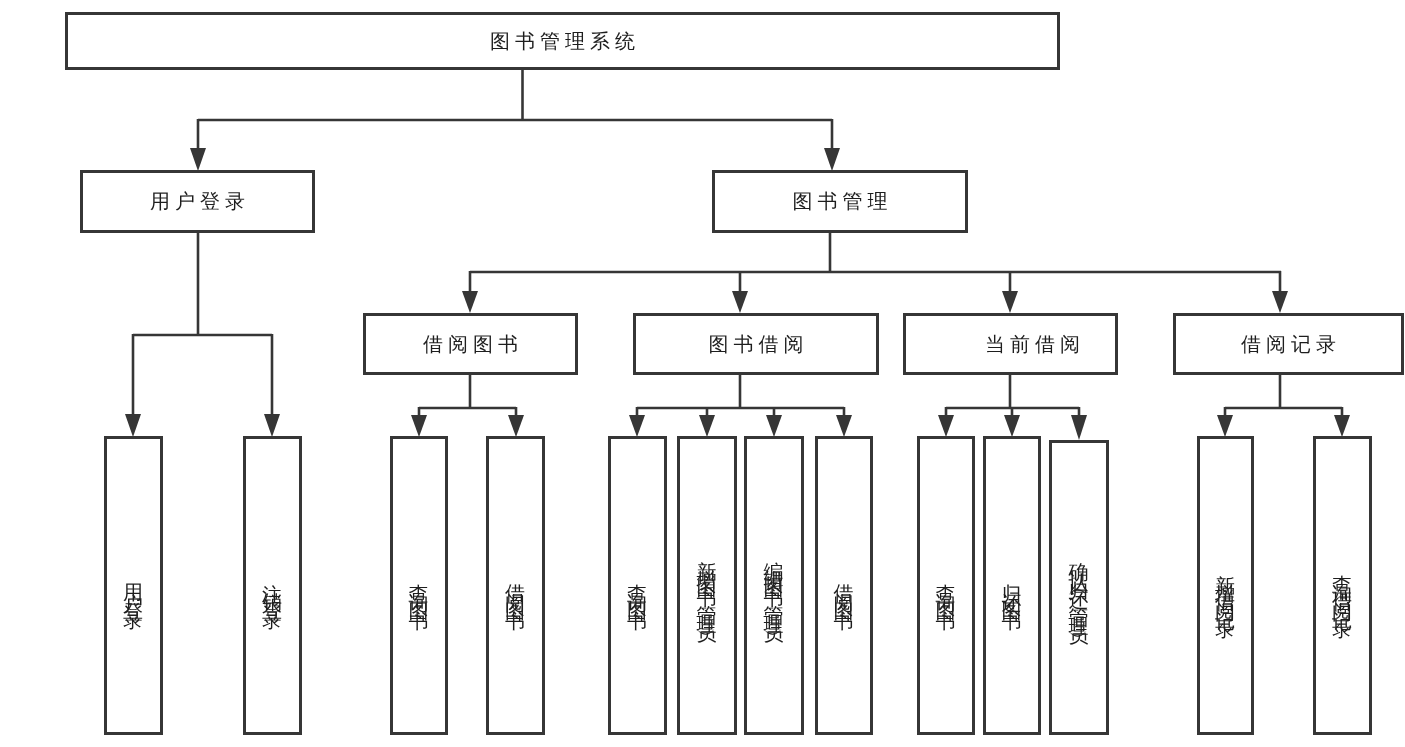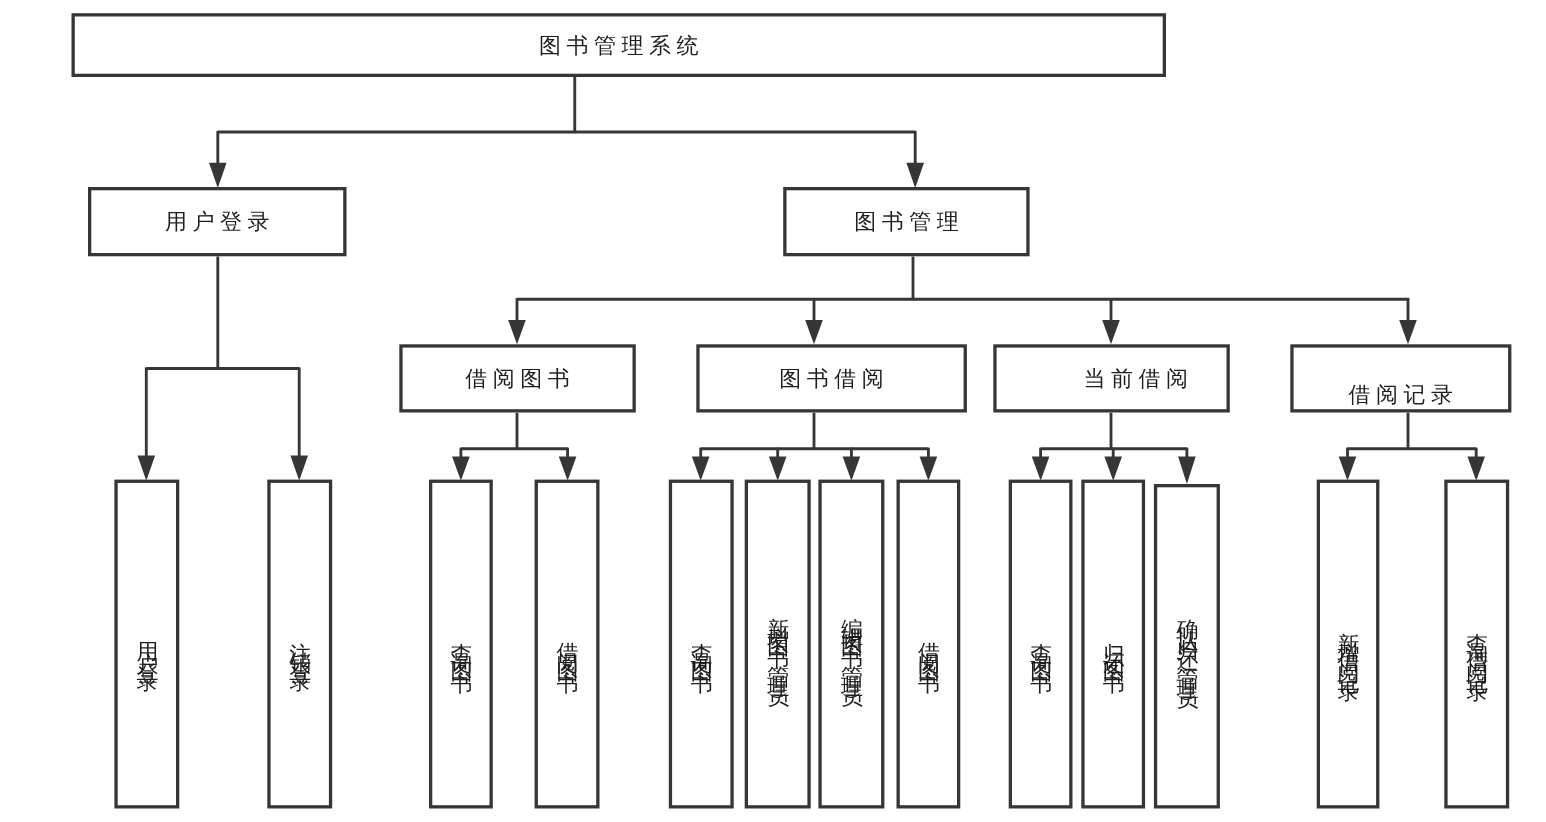--- a/index.html
+++ b/index.html
@@ -142,34 +142,34 @@
     </g>
   </svg>
 
   <div class="node h" style="left:25px; top:12px; width:995px; height:58px;margin-left:40px;">
     <span class="lbl">图书管理系统</span>
   </div>
 
   <div class="node h" style="left:80px; top:170px; width:235px; height:63px;">
     <span class="lbl">用户登录</span>
   </div>
-  <div class="node h" style="left:712px; top:170px; width:224px; height:63px;">
+  <div class="node h" style="left:712px; top:170px; width:256px; height:63px;">
     <span class="lbl">图书管理</span>
   </div>
 
   <div class="node h" style="left:363px; top:313px; width:215px; height:62px;">
     <span class="lbl">借阅图书</span>
   </div>
   <div class="node h" style="left:633px; top:313px; width:246px; height:62px;">
     <span class="lbl">图书借阅</span>
   </div>
   <div class="node h" style="left:903px; top:313px; width:215px; height:62px;padding-left:44px;">
     <span class="lbl">当前借阅</span>
   </div>
-  <div class="node h" style="left:1173px; top:313px; width:201px; height:62px;align-items:flex-end;">
+  <div class="node h" style="left:1173px; top:313px; width:231px; height:62px;">
     <span class="lbl">借阅记录</span>
   </div>
 
   <div class="node v" style="left:104px; top:436px; width:59px; height:299px;">
     <span class="lbl">用户登录</span>
   </div>
   <div class="node v" style="left:243px; top:436px; width:59px; height:299px;">
     <span class="lbl">注销登录</span>
   </div>
 

